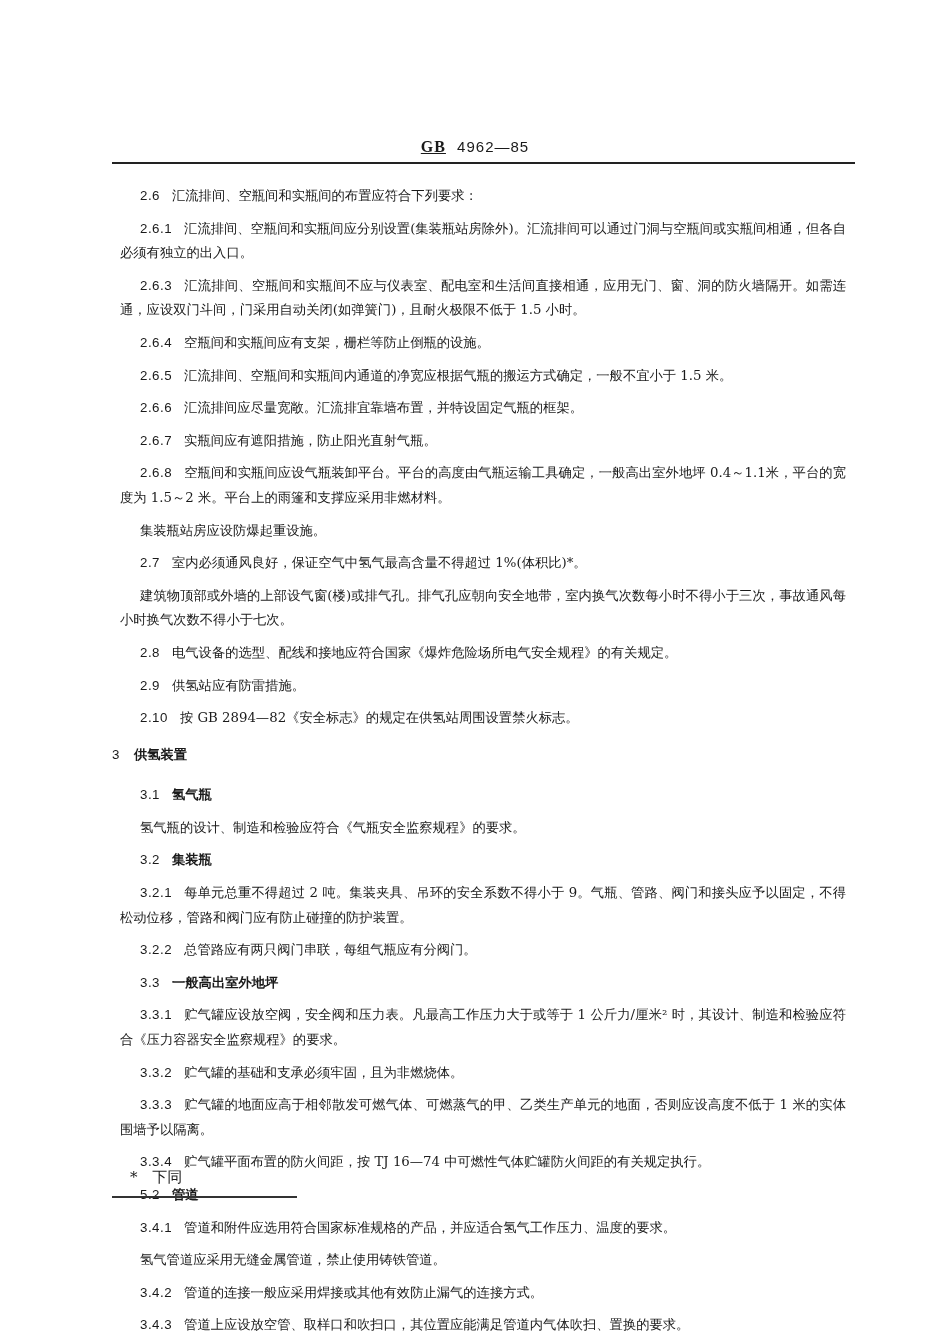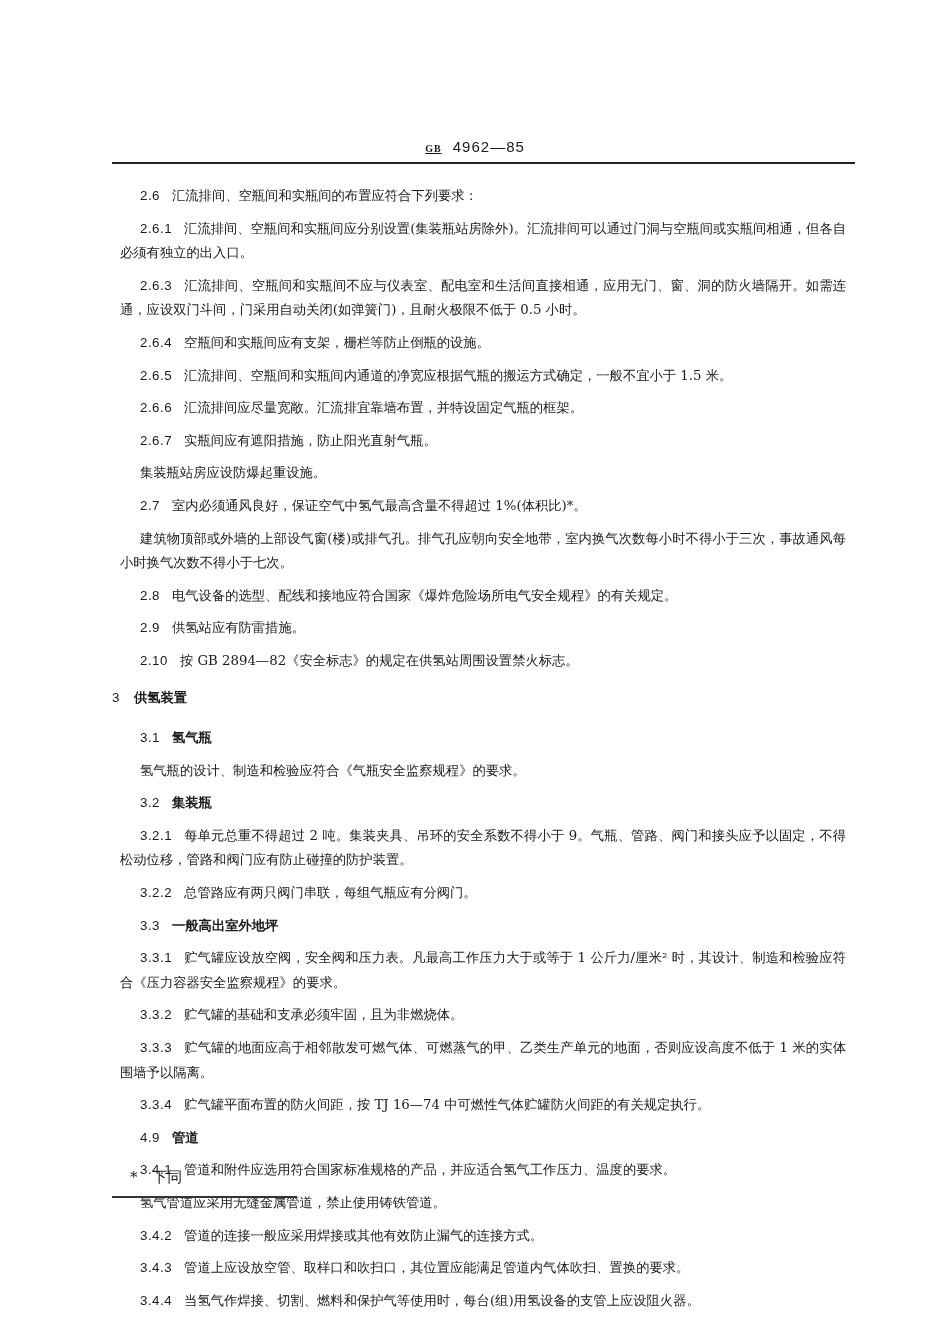--- a/index.html
+++ b/index.html
@@ -1,21 +1,21 @@
 <!DOCTYPE html>
 <html><head>
 <meta charset="utf-8">
 <style>
   html, body { margin: 0; padding: 0; background: #ffffff; }
   body { width: 950px; height: 1344px; position: relative; overflow: hidden;
          font-family: "DejaVu Serif", "Liberation Serif", serif; color: #1a1a1a; }
   .page { position: absolute; left: 0; top: 0; width: 950px; height: 1344px; }
   .header { position: absolute; top: 138px; left: 0; width: 950px; text-align: center;
             font-size: 15px; letter-spacing: 1px; font-family: "Liberation Sans", sans-serif; }
-  .header .gb { font-family: "Liberation Serif", serif; font-weight: bold; font-size: 10px; margin-right: 6px; text-decoration: underline; }
+  .header .gb { font-family: "Liberation Serif", serif; font-weight: bold; font-size: 16px; margin-right: 6px; text-decoration: underline; }
   .rule { position: absolute; left: 112px; top: 162px; width: 743px; height: 2px; background: #222; }
   .body { position: absolute; left: 112px; top: 176px; width: 742px; font-size: 13.3px; line-height: 24.6px; }
   .p { margin: 8px; padding: 0; text-indent: 20px; text-align: justify; }
   .p .num { font-family: "Liberation Sans", sans-serif; margin-right: 12px; letter-spacing: 0.5px; }
   .h-sec { margin: 12px 0 16px 0; font-weight: bold; text-indent: 0; }
   .h-sec .num { font-weight: normal; font-family: "Liberation Sans", sans-serif; margin-right: 14px; }
   .h-sub { font-weight: bold; }
   .h-sub .num { font-weight: normal; }
   .footnote-rule { position: absolute; left: 112px; top: 1196px; width: 185px; height: 1.5px; background: #333; }
   .footnote { position: absolute; left: 130px; top: 1168px; font-size: 15px; }
@@ -27,45 +27,46 @@
 <div class="page">
   <div class="header">
     <span class="gb">GB</span>
     <span>4962—85</span>
   </div>
   <div class="rule"></div>
 
   <div class="body">
     <p class="p"><span class="num">2.6</span><span>汇流排间、空瓶间和实瓶间的布置应符合下列要求：</span></p>
     <p class="p"><span class="num">2.6.1</span><span>汇流排间、空瓶间和实瓶间应分别设置(集装瓶站房除外)。汇流排间可以通过门洞与空瓶间或实瓶间相通，但各自必须有独立的出入口。</span></p>
-    <p class="p"><span class="num">2.6.3</span><span>汇流排间、空瓶间和实瓶间不应与仪表室、配电室和生活间直接相通，应用无门、窗、洞的防火墙隔开。如需连通，应设双门斗间，门采用自动关闭(如弹簧门)，且耐火极限不低于 0.5 小时。</span></p>
+    <p class="p"><span class="num">2.6.3</span><span>汇流排间、空瓶间和实瓶间不应与仪表室、配电室和生活间直接相通，应用无门、窗、洞的防火墙隔开。如需连通，应设双门斗间，门采用自动关闭(如弹簧门)，且耐火极限不低于 1.5 小时。</span></p>
     <p class="p"><span class="num">2.6.4</span><span>空瓶间和实瓶间应有支架，栅栏等防止倒瓶的设施。</span></p>
     <p class="p"><span class="num">2.6.5</span><span>汇流排间、空瓶间和实瓶间内通道的净宽应根据气瓶的搬运方式确定，一般不宜小于 1.5 米。</span></p>
     <p class="p"><span class="num">2.6.6</span><span>汇流排间应尽量宽敞。汇流排宜靠墙布置，并特设固定气瓶的框架。</span></p>
     <p class="p"><span class="num">2.6.7</span><span>实瓶间应有遮阳措施，防止阳光直射气瓶。</span></p>
+    <p class="p"><span class="num">2.6.8</span><span>空瓶间和实瓶间应设气瓶装卸平台。平台的高度由气瓶运输工具确定，一般高出室外地坪 0.4～1.1米，平台的宽度为 1.5～2 米。平台上的雨篷和支撑应采用非燃材料。</span></p>
     <p class="p"><span>集装瓶站房应设防爆起重设施。</span></p>
     <p class="p"><span class="num">2.7</span><span>室内必须通风良好，保证空气中氢气最高含量不得超过 1%(体积比)*。</span></p>
     <p class="p"><span>建筑物顶部或外墙的上部设气窗(楼)或排气孔。排气孔应朝向安全地带，室内换气次数每小时不得小于三次，事故通风每小时换气次数不得小于七次。</span></p>
     <p class="p"><span class="num">2.8</span><span>电气设备的选型、配线和接地应符合国家《爆炸危险场所电气安全规程》的有关规定。</span></p>
     <p class="p"><span class="num">2.9</span><span>供氢站应有防雷措施。</span></p>
     <p class="p"><span class="num">2.10</span><span>按 GB 2894—82《安全标志》的规定在供氢站周围设置禁火标志。</span></p>
 
     <p class="p h-sec"><span class="num">3</span><span>供氢装置</span></p>
 
     <p class="p h-sub"><span class="num">3.1</span><span>氢气瓶</span></p>
     <p class="p"><span>氢气瓶的设计、制造和检验应符合《气瓶安全监察规程》的要求。</span></p>
     <p class="p h-sub"><span class="num">3.2</span><span>集装瓶</span></p>
     <p class="p"><span class="num">3.2.1</span><span>每单元总重不得超过 2 吨。集装夹具、吊环的安全系数不得小于 9。气瓶、管路、阀门和接头应予以固定，不得松动位移，管路和阀门应有防止碰撞的防护装置。</span></p>
     <p class="p"><span class="num">3.2.2</span><span>总管路应有两只阀门串联，每组气瓶应有分阀门。</span></p>
     <p class="p h-sub"><span class="num">3.3</span><span>一般高出室外地坪</span></p>
     <p class="p"><span class="num">3.3.1</span><span>贮气罐应设放空阀，安全阀和压力表。凡最高工作压力大于或等于 1 公斤力/厘米² 时，其设计、制造和检验应符合《压力容器安全监察规程》的要求。</span></p>
     <p class="p"><span class="num">3.3.2</span><span>贮气罐的基础和支承必须牢固，且为非燃烧体。</span></p>
     <p class="p"><span class="num">3.3.3</span><span>贮气罐的地面应高于相邻散发可燃气体、可燃蒸气的甲、乙类生产单元的地面，否则应设高度不低于 1 米的实体围墙予以隔离。</span></p>
     <p class="p"><span class="num">3.3.4</span><span>贮气罐平面布置的防火间距，按 TJ 16—74 中可燃性气体贮罐防火间距的有关规定执行。</span></p>
-    <p class="p h-sub"><span class="num">4.9</span><span>管道</span></p>
+    <p class="p h-sub"><span class="num">5.2</span><span>管道</span></p>
     <p class="p"><span class="num">3.4.1</span><span>管道和附件应选用符合国家标准规格的产品，并应适合氢气工作压力、温度的要求。</span></p>
     <p class="p"><span>氢气管道应采用无缝金属管道，禁止使用铸铁管道。</span></p>
     <p class="p"><span class="num">3.4.2</span><span>管道的连接一般应采用焊接或其他有效防止漏气的连接方式。</span></p>
     <p class="p"><span class="num">3.4.3</span><span>管道上应设放空管、取样口和吹扫口，其位置应能满足管道内气体吹扫、置换的要求。</span></p>
     <p class="p"><span class="num">3.4.4</span><span>当氢气作焊接、切割、燃料和保护气等使用时，每台(组)用氢设备的支管上应设阻火器。</span></p>
   </div>
 
   <div class="footnote-rule"></div>
   <div class="footnote">
     <span class="star">*</span>

